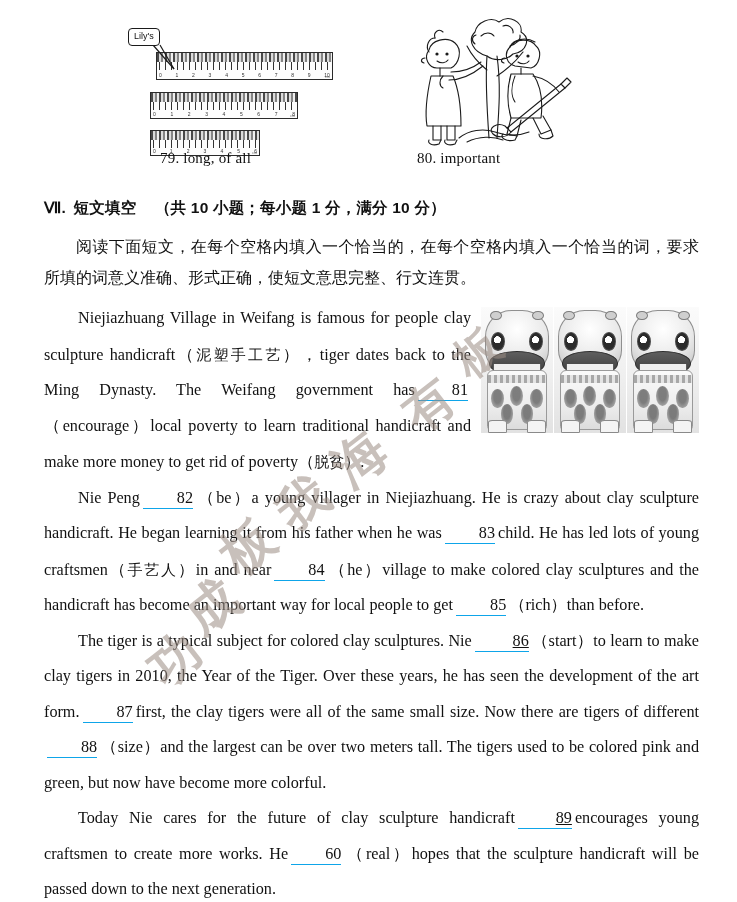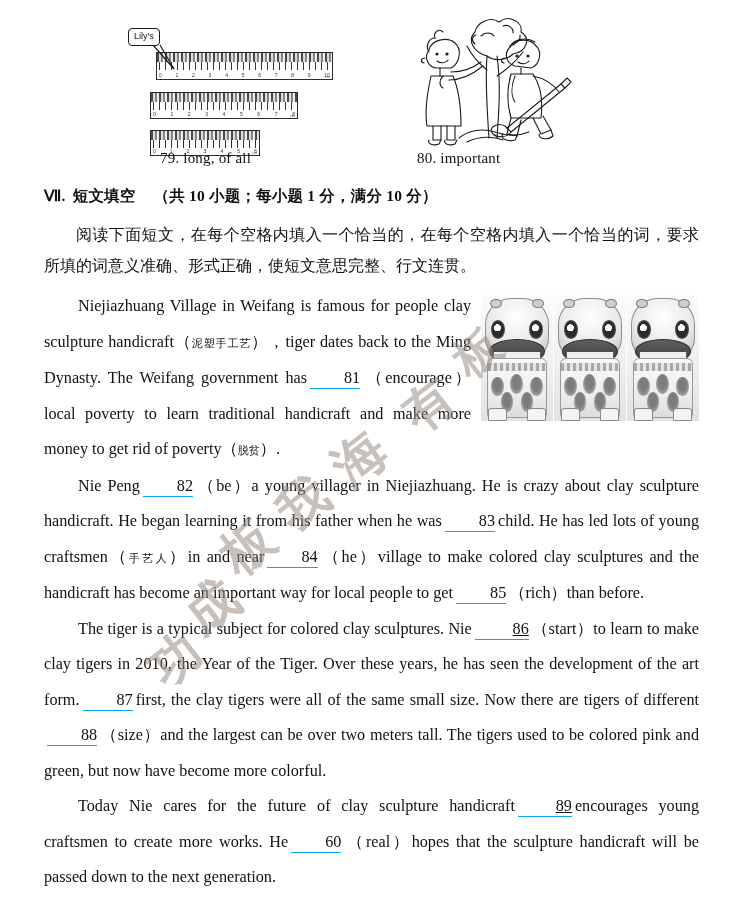--- a/index.html
+++ b/index.html
@@ -141,24 +141,24 @@
   #caption-79 { left: 160px; }
   #caption-80 { left: 417px; }
 
   
   .content {
     position: relative;
     padding: 0 38px 0 44px;
   }
 
   .section-heading {
-    font-family: Liberation Serif, serif;
+    font-family: Liberation Sans, sans-serif;
     font-size: 15.5px;
     font-weight: bold;
-    margin: 8px 0 12px 0;
+    margin: 20px 0 12px 0;
     letter-spacing: .2px;
   }
   .section-heading .numeral { margin-right: 3px; }
   .section-heading .score { font-weight: bold; margin-left: 14px; }
 
   .cn-para {
     font-family: "Liberation Sans", "DejaVu Sans", sans-serif;
     font-size: 16px;
     line-height: 31px;
     text-align: justify;
@@ -194,21 +194,21 @@
     text-align: right;
     border-bottom: 1px solid #0ea5e9;
     line-height: 1.05;
     margin: 0 3px;
     padding-bottom: 1px;
   }
   .blank.wide { min-width: 54px; text-decoration: underline; }
 
   .cnword {
     font-family: "Liberation Sans", "DejaVu Sans", sans-serif;
-    font-size: 11px;
+    font-size: 15px;
   }
 
   
   .watermark {
     position: absolute;
     left: 0; top: 0;
     width: 737px;
     height: 902px;
     pointer-events: none;
     z-index: 2;

